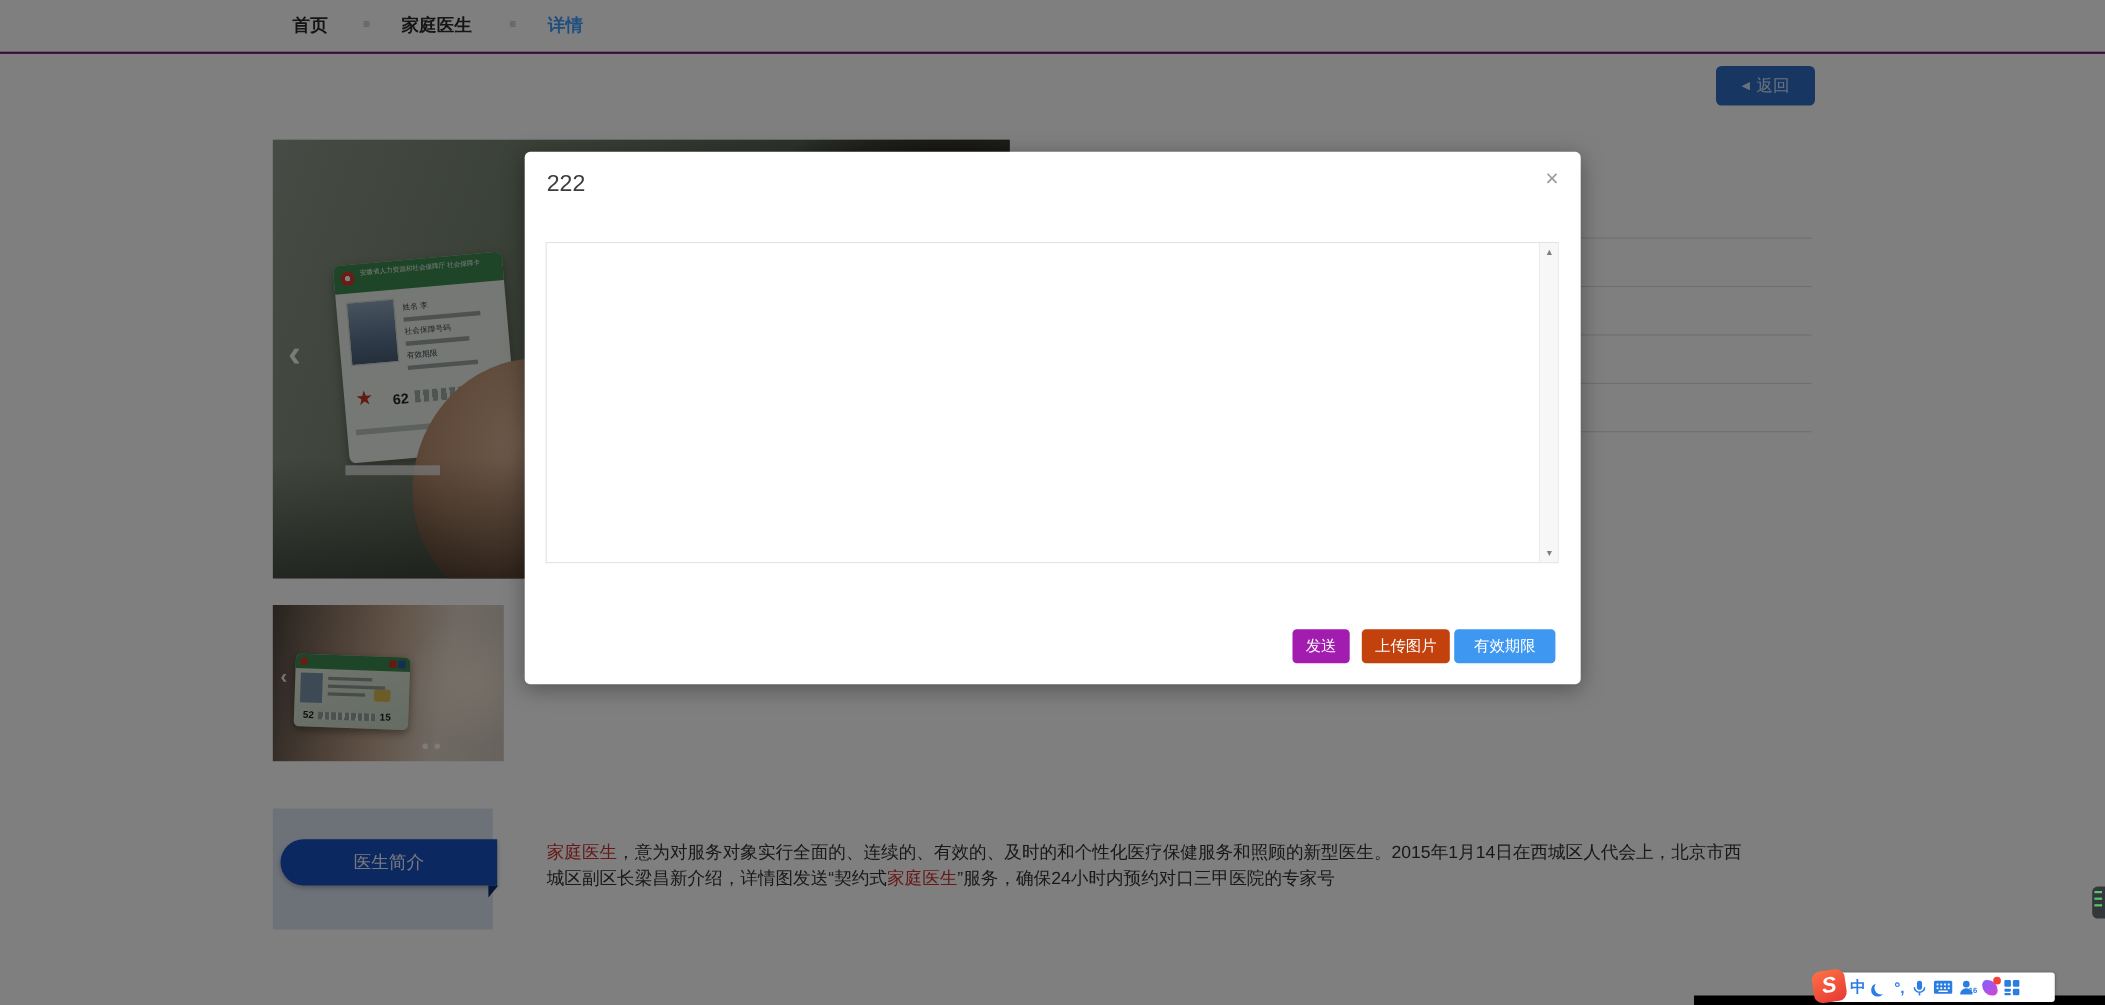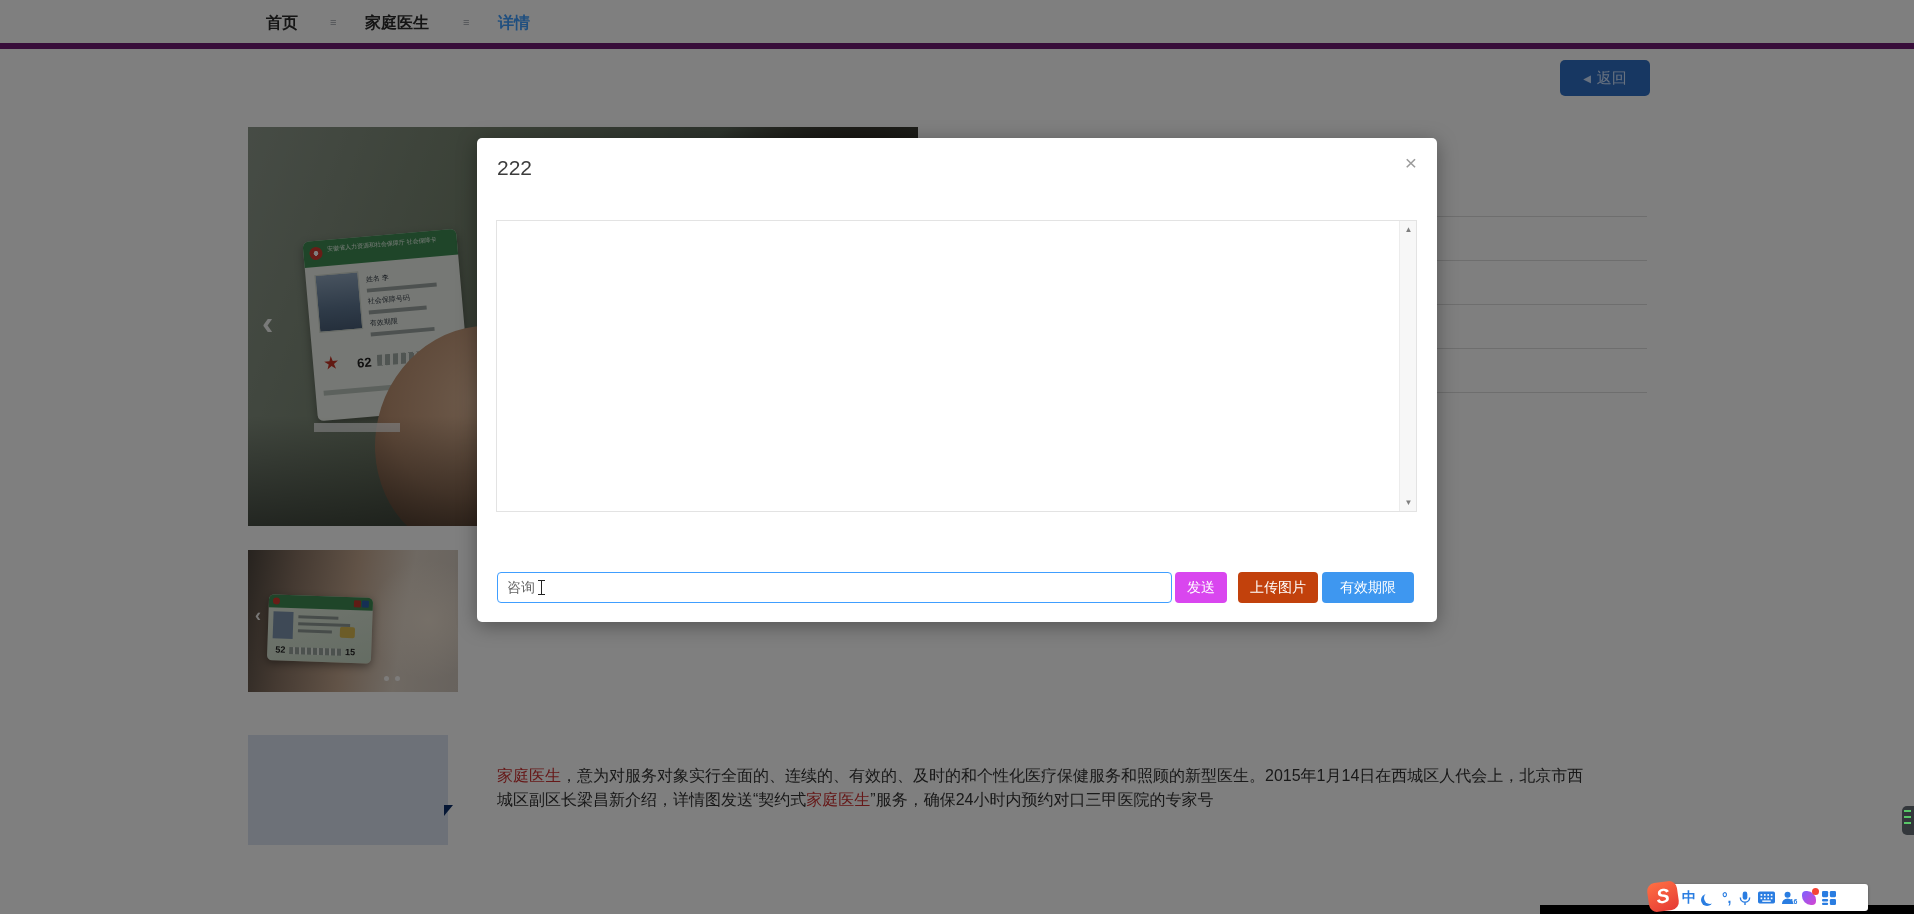--- a/index.html
+++ b/index.html
@@ -2,21 +2,21 @@
 <html><head>
 <meta charset="utf-8">
 <style>
   * { margin:0; padding:0; box-sizing:border-box; }
   html,body { width:1914px; height:914px; overflow:hidden; background:#fff;
     font-family:"Liberation Sans","DejaVu Sans",sans-serif; }
   .abs { position:absolute; }
   #stage { position:relative; width:1914px; height:914px; background:#fff; }
 
   
-  #navbar { left:0; top:0; width:1914px; height:49px; background:#fff; border-bottom:6px solid #701a75; z-index:1; }
+  #navbar { left:0; top:0; width:1914px; height:49px; background:#fff; border-bottom:2px solid #701a75; z-index:1; }
   .crumb { position:absolute; top:13px; font-size:16px; font-weight:bold; color:#2b2b2b; cursor:pointer; }
   .crumb.active { color:#409eff; }
   .crumb-sep { position:absolute; top:16px; font-size:11px; color:#9aa0a6; letter-spacing:1px; }
 
   
   #back-btn { left:1560px; top:60px; width:90px; height:36px; background:#2f6fc4; border-radius:5px;
     color:#cfe3ff; font-size:15px; display:flex; align-items:center; justify-content:center; gap:6px; z-index:1; cursor:pointer;}
   #back-btn .tri { font-size:10px; }
 
   
@@ -97,21 +97,21 @@
   .scroll-btn { position:absolute; left:0; width:17px; height:17px; font-size:8px; color:#7f7f7f;
     display:flex; align-items:center; justify-content:center; cursor:pointer; }
   #scroll-up { top:0; } #scroll-down { bottom:0; }
   #chat-input { position:absolute; left:20px; top:434px; width:675px; height:31px; border:1px solid #409eff;
     border-radius:4px; background:#fff; display:flex; align-items:center; padding-left:9px; font-size:14px; color:#666; }
   #ibeam { position:relative; width:1px; height:15px; background:#222; margin-left:6px; }
   #ibeam::before, #ibeam::after { content:""; position:absolute; left:-3px; width:7px; height:1px; background:#222; }
   #ibeam::before { top:0; } #ibeam::after { bottom:0; }
   .mbtn { position:absolute; top:434px; height:31px; border:none; border-radius:4px; color:#fff; font-size:14px;
     font-family:inherit; cursor:pointer; }
-  #btn-send { left:698px; width:52px; background:#d946ef; }
+  #btn-send { left:698px; width:52px; background:#a21caf; }
   #btn-upload { left:761px; width:80px; background:#c2410c; }
   #btn-detail { left:845px; width:92px; background:#3e97f0; }
 
   
   #taskbar-strip { left:1540px; top:905px; width:374px; height:9px; background:#000; z-index:7; }
   #ime-bar { left:1662px; top:884px; width:206px; height:27px; background:#fff; border-radius:3px; z-index:8;
     box-shadow:0 1px 3px rgba(0,0,0,.4); display:flex; align-items:center; gap:6px; padding-left:20px; }
   #sogou-logo { position:absolute; left:-14px; top:-2px; width:30px; height:29px; border-radius:8px;
     background:linear-gradient(160deg,#ff7043,#e53935); transform:rotate(-8deg); color:#fff; font-weight:bold;
     font-style:italic; font-size:20px; display:flex; align-items:center; justify-content:center; cursor:pointer; }
@@ -182,20 +182,23 @@
       <span class="num" style="left:8px">52</span>
       <div class="nbars"></div>
       <span class="num" style="left:78px">15</span>
     </div>
     <span id="thumb-prev" class="chev">‹</span>
     <span class="dot-ind" style="left:136px"></span>
     <span class="dot-ind" style="left:147px"></span>
   </div>
 
   <div id="intro-box" class="abs">
+    <div id="intro-ribbon">
+      <span>医生简介</span>
+    </div>
     <div id="intro-fold"></div>
   </div>
 
   <div id="article" class="abs">
     <span class="red">家庭医生</span><span>，意为对服务对象实行全面的、连续的、有效的、及时的和个性化医疗保健服务和照顾的新型医生。2015年1月14日在西城区人代会上，北京市西城区副区长梁昌新介绍，详情图发送“契约式</span><span class="red">家庭医生</span><span>”服务，确保24小时内预约对口三甲医院的专家号</span>
   </div>
 
   <div id="info-rows" class="abs">
     <div class="info-row"></div>
     <div class="info-row"></div>
@@ -207,24 +210,20 @@
   <div id="overlay" class="abs"></div>
 
   <div id="modal" class="abs">
     <span id="modal-title">222</span>
     <span id="modal-close">×</span>
     <div id="msg-box">
       <div id="msg-scroll">
         <span id="scroll-up" class="scroll-btn">▲</span>
         <span id="scroll-down" class="scroll-btn">▼</span>
       </div>
-    </div>
-    <div id="chat-input">
-      <span>咨询</span>
-      <span id="ibeam"></span>
     </div>
     <button id="btn-send" class="mbtn">发送</button>
     <button id="btn-upload" class="mbtn">上传图片</button>
     <button id="btn-detail" class="mbtn">有效期限</button>
   </div>
 
   <div id="taskbar-strip" class="abs"></div>
   <div id="ime-bar" class="abs">
     <div id="sogou-logo">S</div>
     <span class="ime-ic">中</span>

